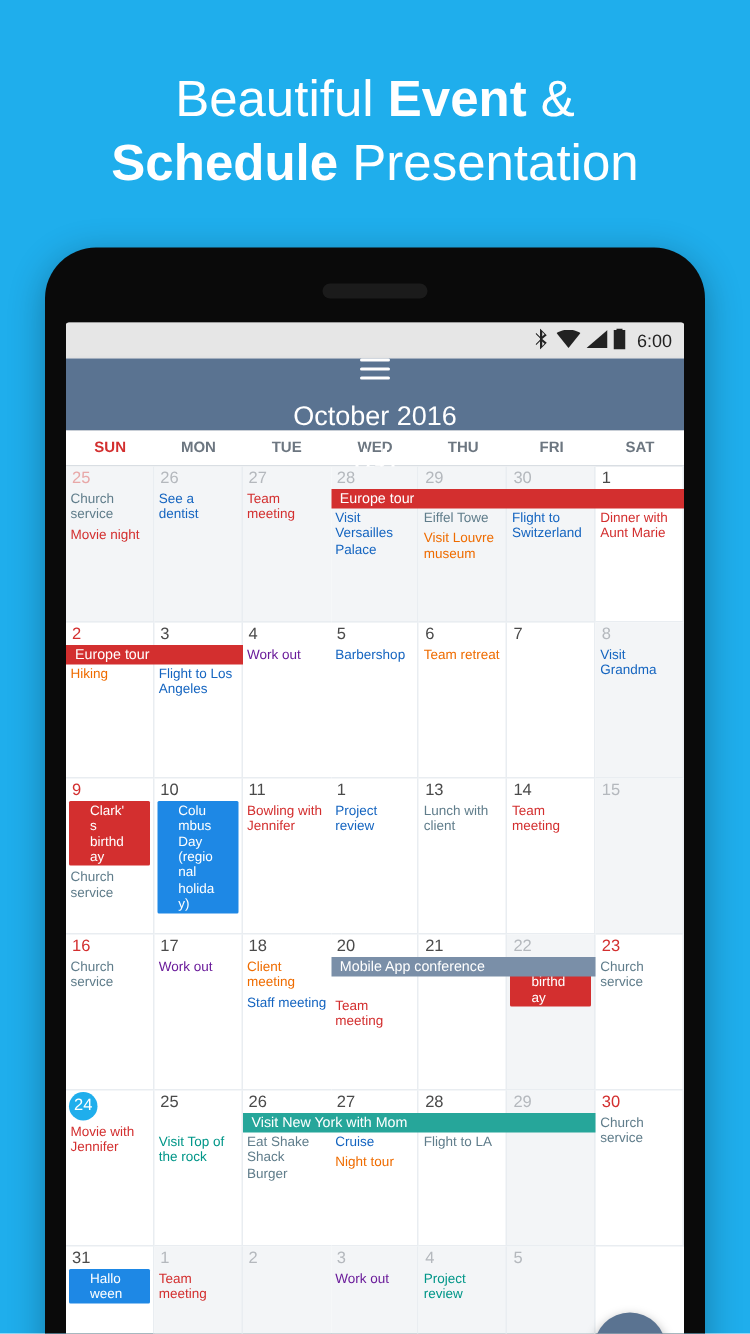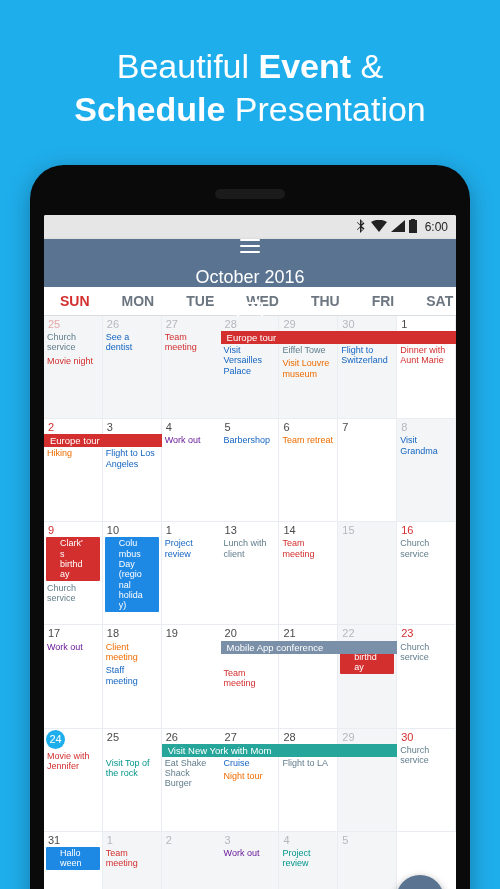--- a/index.html
+++ b/index.html
@@ -117,24 +117,24 @@
 
   
   .weekdays {
     display: grid;
     grid-template-columns: repeat(7, 1fr);
     background: #fff;
     border-bottom: 1px solid #d9dee3;
   }
   .weekdays div {
     text-align: center;
-    font-size: 14px;
+    font-size: 10px;
     font-weight: 600;
     color: #6c7680;
-    padding: 6px 16px;
+    padding: 6px 0;
   }
   .weekdays .sun { color: #d32f2f; }
 
   
   .grid {
     flex: 1;
     display: grid;
     grid-template-columns: repeat(7, 1fr);
     grid-auto-rows: 1fr;
     position: relative;
@@ -357,20 +357,24 @@
         <div class="cell sun">
           <span class="daynum">9</span>
           <div class="evt fill f-red">Clark's birthday</div>
           <div class="evt c-steel">Church service</div>
         </div>
         <div class="cell ">
           <span class="daynum">10</span>
           <div class="evt fill f-blue">Columbus Day (regional holiday)</div>
         </div>
         <div class="cell ">
+          <span class="daynum">11</span>
+          <div class="evt c-red">Bowling with Jennifer</div>
+        </div>
+        <div class="cell ">
           <span class="daynum">1</span>
           <div class="evt c-blue">Project review</div>
         </div>
         <div class="cell ">
           <span class="daynum">13</span>
           <div class="evt c-steel">Lunch with client</div>
         </div>
         <div class="cell ">
           <span class="daynum">14</span>
           <div class="evt c-red">Team meeting</div>
@@ -385,24 +389,20 @@
         <div class="cell ">
           <span class="daynum">17</span>
           <div class="evt c-purple">Work out</div>
         </div>
         <div class="cell ">
           <span class="daynum">18</span>
           <div class="evt c-orange">Client meeting</div>
           <div class="evt c-blue">Staff meeting</div>
         </div>
         <div class="cell ">
-          <span class="daynum">19</span>
-          <div style="height: 13px;"></div>
-        </div>
-        <div class="cell ">
           <span class="daynum">20</span>
           <div style="height: 26px;"></div>
           <div class="evt c-red">Team meeting</div>
         </div>
         <div class="cell ">
           <span class="daynum">21</span>
           <div style="height: 13px;"></div>
         </div>
         <div class="cell dim">
           <span class="daynum">22</span>

